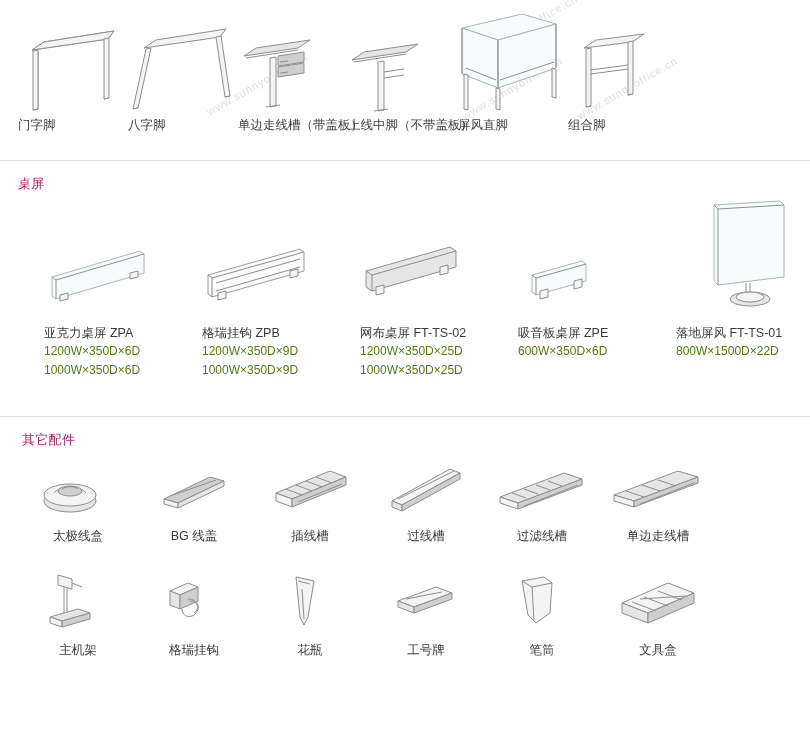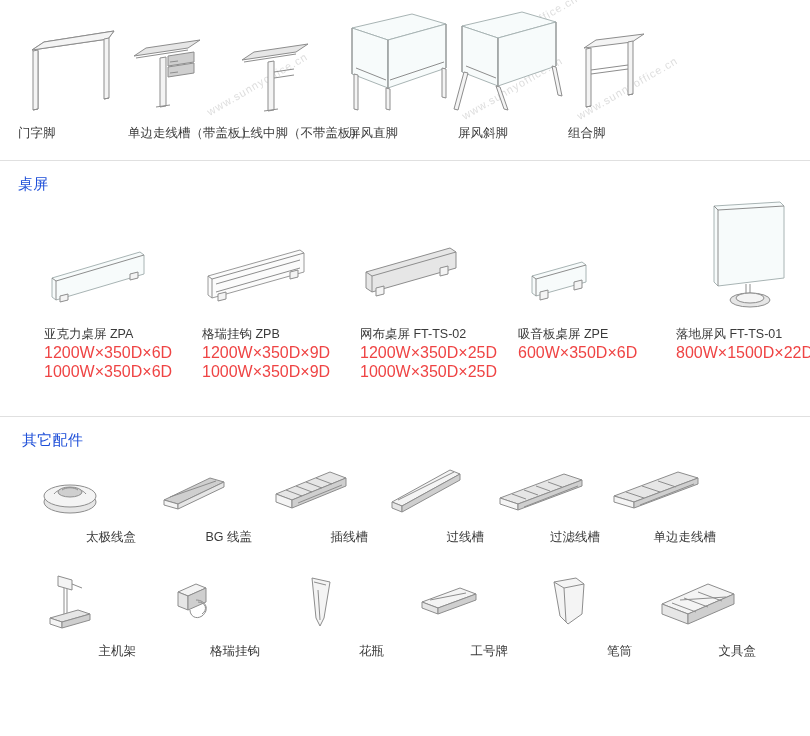--- a/index.html
+++ b/index.html
@@ -19,22 +19,22 @@
   .section {
     padding: 0 16px;
     position: relative;
   }
   .divider {
     height: 1px;
     background: #e0e0e0;
     margin: 0 0px;
   }
   .section-title {
-    font-size: 15px;
-    color: #1d4ed8;
+    font-size: 13px;
+    color: #be185d;
     padding: 14px 0 6px 2px;
     letter-spacing: 0.3px;
   }
 
   
   .row {
     display: flex;
     align-items: flex-start;
   }
   .cell {
@@ -46,54 +46,54 @@
     position: relative;
     width: 100%;
   }
   .caption {
     font-size: 12.5px;
     color: #3a3a3a;
     line-height: 18px;
     white-space: nowrap;
   }
   .spec {
-    font-size: 16px;
-    color: #ef4444;
+    font-size: 12px;
+    color: #4d7c0f;
     line-height: 19px;
     white-space: nowrap;
   }
 
   
   .wm {
     position: absolute;
     font-size: 11px;
     color: #dedede;
     transform: rotate(-30deg);
     letter-spacing: 1px;
     pointer-events: none;
     white-space: nowrap;
   }
 
   
   #legs-section { height: 160px; }
   #legs-row { padding-top: 6px; }
-  #legs-row .cell { width: 110px; gap: 8px; }
+  #legs-row .cell { width: 110px; }
   #legs-row .art { height: 110px; }
   #legs-row .caption { padding-left: 2px; }
 
   
   #screens-section { height: 255px; }
   #screens-row .cell { width: 130px; margin-left: 28px; }
   #screens-row .art { height: 125px; }
 
   
   #others-section { height: 290px; padding-left: 20px; }
   #others-row1 .cell, #others-row2 .cell { width: 116px; }
   #others-row1 .art, #others-row2 .art { height: 72px; }
-  #others-row1 .caption, #others-row2 .caption { width: 100%; text-align: right; }
+  #others-row1 .caption, #others-row2 .caption { width: 100%; text-align: center; }
 
   svg { display: block; overflow: visible; }
   .stroke { fill: none; stroke: #8d8d8d; stroke-width: 1; }
   .fill-l { fill: #f4f4f4; stroke: #8d8d8d; stroke-width: 1; }
   .fill-m { fill: #e6e6e6; stroke: #8d8d8d; stroke-width: 1; }
   .fill-dk { fill: #cfcfcf; stroke: #8d8d8d; stroke-width: 1; }
   .fill-w { fill: #fbfbfb; stroke: #9a9a9a; stroke-width: 1; }
   .glass { fill: #f7fbfb; stroke: #a8b4b4; stroke-width: 1; }
 </style>
 </head>
@@ -119,20 +119,32 @@
             <path class="stroke" d="M22 45 L22 103"></path>
             <path class="fill-l" d="M17 45 L22 44 L22 103 L17 104 Z"></path>
             <path class="fill-l" d="M88 33 L93 32 L93 92 L88 93 Z"></path>
             <path class="stroke" d="M17 104 L22 103"></path>
             <path class="stroke" d="M88 93 L93 92"></path>
           </svg>
         </div>
         <div class="caption">门字脚</div>
       </div>
 
+      <div class="cell">
+        <div class="art">
+          <svg width="110" height="110" viewBox="0 0 110 110">
+            <path class="fill-l" d="M18 42 L30 34 L100 23 L94 31 Z"></path>
+            <path class="fill-l" d="M20 43 L25 42 L12 102 L7 103 Z"></path>
+            <path class="fill-l" d="M90 31 L95 30 L104 90 L99 91 Z"></path>
+            <path class="stroke" d="M7 103 L12 102"></path>
+            <path class="stroke" d="M99 91 L104 90"></path>
+          </svg>
+        </div>
+        <div class="caption">八字脚</div>
+      </div>
 
       <div class="cell">
         <div class="art">
           <svg width="110" height="110" viewBox="0 0 110 110">
             <path class="fill-m" d="M8 50 L20 42 L74 34 L62 42 Z"></path>
             <path class="stroke" d="M10 52 L62 44"></path>
             <path class="fill-l" d="M34 52 L40 51 L40 100 L34 101 Z"></path>
             <path class="fill-dk" d="M42 50 L68 46 L68 56 L42 60 Z"></path>
             <path class="fill-dk" d="M42 61 L68 57 L68 67 L42 71 Z"></path>
             <path class="stroke" d="M44 56 L52 55"></path>
@@ -169,37 +181,20 @@
             <path class="fill-l" d="M8 68 L12 69 L12 104 L8 103 Z"></path>
             <path class="fill-l" d="M40 82 L44 83 L44 104 L40 103 Z"></path>
             <path class="fill-l" d="M96 62 L100 63 L100 92 L96 91 Z"></path>
             <path class="stroke" d="M10 62 L40 74"></path>
             <path class="stroke" d="M44 74 L98 56"></path>
           </svg>
         </div>
         <div class="caption">屏风直脚</div>
       </div>
 
-      <div class="cell">
-        <div class="art">
-          <svg width="110" height="110" viewBox="0 0 110 110">
-            <path class="glass" d="M6 20 L66 6 L100 16 L42 32 Z"></path>
-            <path class="glass" d="M6 20 L42 32 L42 80 L6 66 Z"></path>
-            <path class="glass" d="M42 32 L100 16 L100 60 L42 80 Z"></path>
-            <path class="stroke" d="M6 20 L6 66"></path>
-            <path class="stroke" d="M42 32 L42 80"></path>
-            <path class="stroke" d="M100 16 L100 60"></path>
-            <path class="fill-l" d="M8 66 L12 67 L2 104 L-2 103 Z"></path>
-            <path class="fill-l" d="M40 80 L44 81 L52 104 L48 103 Z"></path>
-            <path class="fill-l" d="M96 60 L100 61 L106 90 L102 89 Z"></path>
-            <path class="stroke" d="M10 60 L40 72"></path>
-          </svg>
-        </div>
-        <div class="caption">屏风斜脚</div>
-      </div>
 
       <div class="cell">
         <div class="art">
           <svg width="110" height="110" viewBox="0 0 110 110">
             <path class="fill-l" d="M18 42 L30 34 L78 28 L66 36 Z"></path>
             <path class="fill-l" d="M20 43 L25 42 L25 100 L20 101 Z"></path>
             <path class="fill-l" d="M62 36 L67 35 L67 88 L62 89 Z"></path>
             <path class="stroke" d="M20 101 L25 100"></path>
             <path class="stroke" d="M62 89 L67 88"></path>
             <path class="stroke" d="M25 64 L62 59"></path>
@@ -387,21 +382,21 @@
             <path class="stroke" d="M42 30 L60 36"></path>
             <path class="stroke" d="M58 25 L76 31"></path>
             <path class="stroke" d="M40 49 L94 28"></path>
           </svg>
         </div>
         <div class="caption">单边走线槽</div>
       </div>
 
     </div>
 
-    <div class="row" id="others-row2" style="margin-top:24px;gap:8px;">
+    <div class="row" id="others-row2" style="margin-top:24px;">
 
       <div class="cell">
         <div class="art">
           <svg width="116" height="72" viewBox="0 0 116 72">
             <path class="fill-l" d="M38 6 L52 10 L52 20 L38 16 Z"></path>
             <path class="stroke" d="M44 18 L44 50"></path>
             <path class="stroke" d="M47 19 L47 51"></path>
             <path class="fill-m" d="M30 48 L58 40 L70 44 L42 52 Z"></path>
             <path class="fill-l" d="M30 48 L42 52 L42 58 L30 54 Z"></path>
             <path class="fill-dk" d="M42 52 L70 44 L70 50 L42 58 Z"></path>

